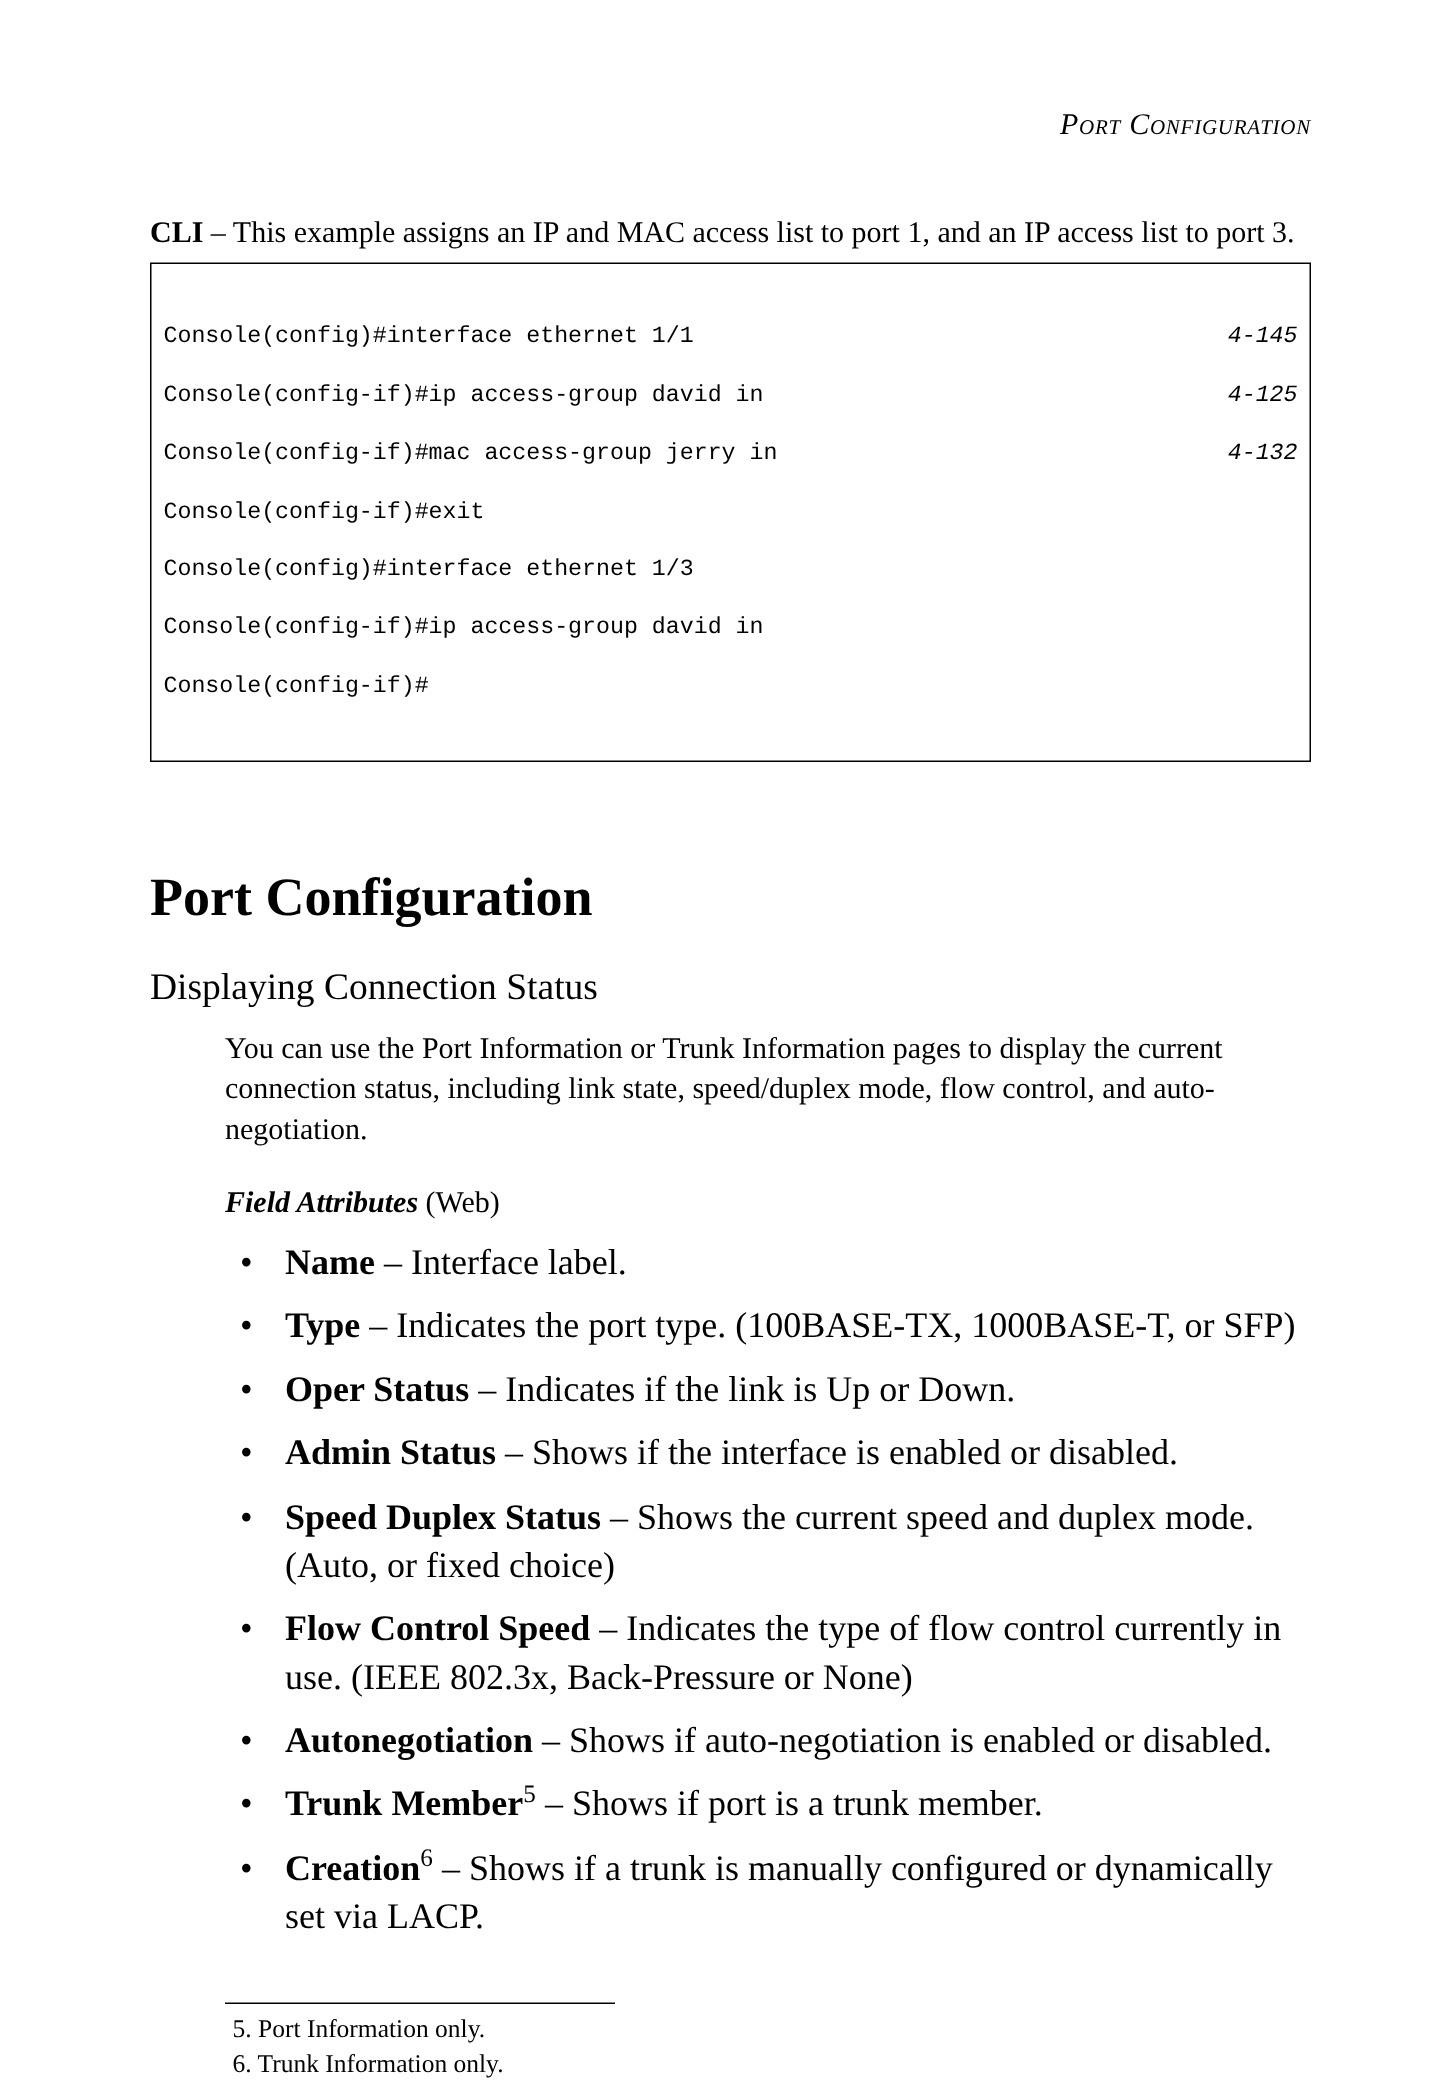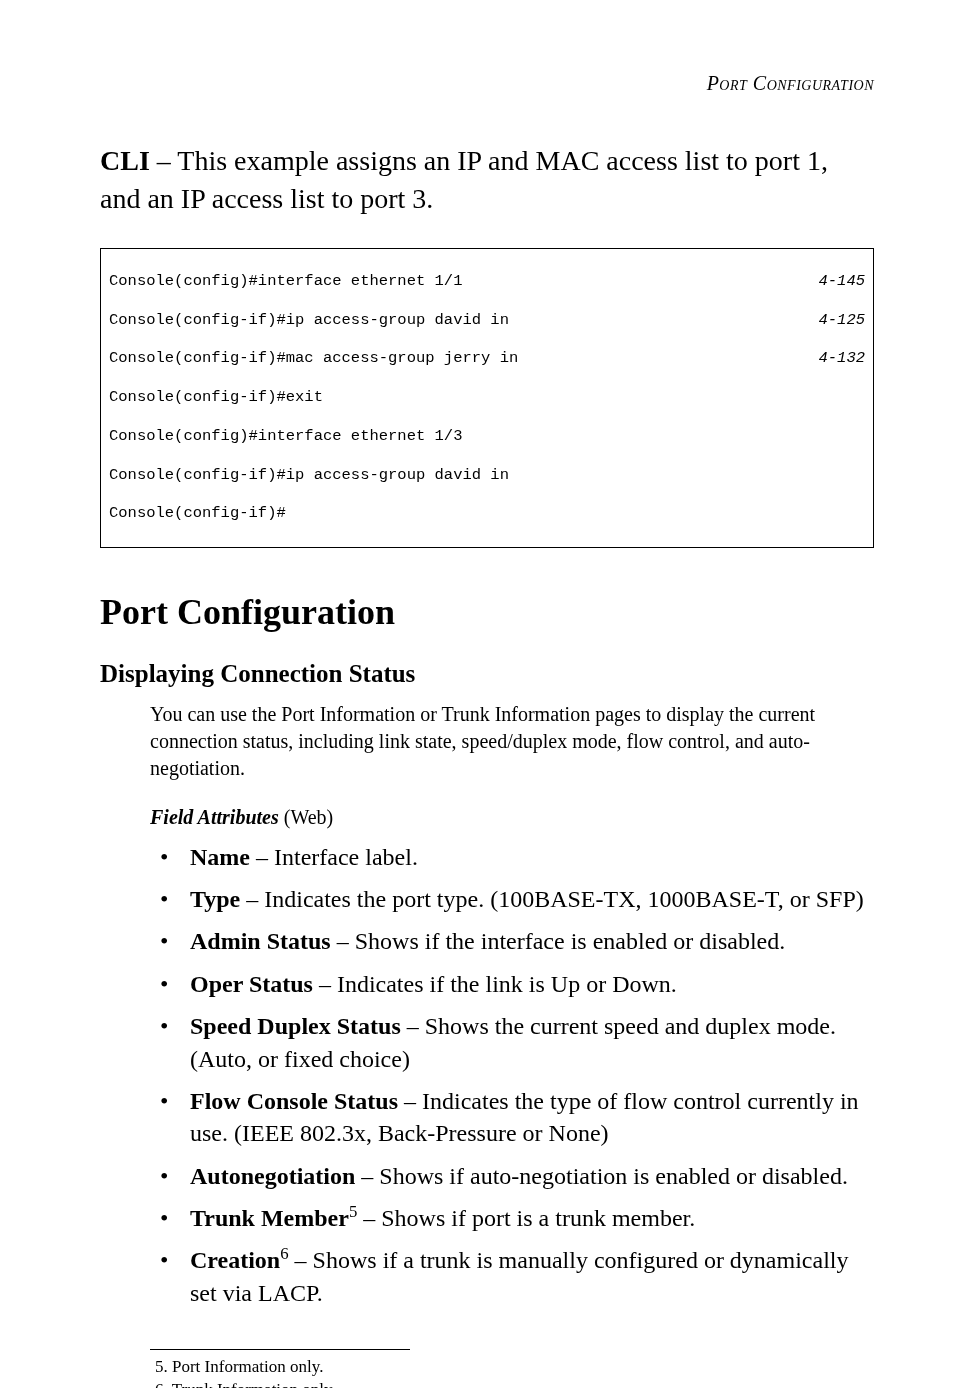--- a/index.html
+++ b/index.html
@@ -16,47 +16,47 @@
   .header-right {
     text-align: right;
     font-style: italic;
     font-variant: small-caps;
     font-size: 20px;
     letter-spacing: 0.5px;
     margin-bottom: 45px;
     font-family: Garamond, Georgia, serif;
   }
   .lead-para {
-    font-size: 28px;
-    margin: 0 0 30px 0;
+    font-size: 20px;
+    margin: 0 0 6px 0;
   }
   .lead-para .bold { font-weight: bold; }
   .code-box {
     border: 1px solid #000;
     font-family: "Courier New", Courier, monospace;
     font-size: 15.5px;
-    padding: 4px 8px;
+    padding: 20px 8px;
     line-height: 1.25;
-    margin-bottom: 40px;
+    margin-bottom: 66px;
     white-space: pre;
     text-align: center;
   }
   .code-row {
     display: flex;
     justify-content: space-between;
   }
   .code-row .ref { font-style: italic; }
   h1.section {
     font-size: 36px;
     font-weight: bold;
     margin: 0 0 20px 0;
   }
   h2.subsection {
     font-size: 25px;
-    font-weight: bold;
+    font-weight: normal;
     margin: 0 0 10px 0;
   }
   .body-para {
     font-size: 20px;
     margin: 0 0 22px 50px;
   }
   .field-attr {
     font-size: 20px;
     margin: 0 0 10px 50px;
   }
@@ -123,24 +123,24 @@
 
 <p class="body-para">You can use the Port Information or Trunk Information pages to display the current connection status, including link state, speed/duplex mode, flow control, and auto-negotiation.</p>
 
 <p class="field-attr">
   <span class="bold">Field Attributes</span><span> (Web)</span>
 </p>
 
 <ul class="bullets">
   <li><span class="bold">Name</span><span> – Interface label.</span></li>
   <li><span class="bold">Type</span><span> – Indicates the port type. (100BASE-TX, 1000BASE-T, or SFP)</span></li>
+  <li><span class="bold">Oper Status</span><span> – Indicates if the link is Up or Down.</span></li>
   <li><span class="bold">Admin Status</span><span> – Shows if the interface is enabled or disabled.</span></li>
-  <li><span class="bold">Oper Status</span><span> – Indicates if the link is Up or Down.</span></li>
   <li><span class="bold">Speed Duplex Status</span><span> – Shows the current speed and duplex mode. (Auto, or fixed choice)</span></li>
-  <li><span class="bold">Flow Console Status</span><span> – Indicates the type of flow control currently in use. (IEEE 802.3x, Back-Pressure or None)</span></li>
+  <li><span class="bold">Flow Control Speed</span><span> – Indicates the type of flow control currently in use. (IEEE 802.3x, Back-Pressure or None)</span></li>
   <li><span class="bold">Autonegotiation</span><span> – Shows if auto-negotiation is enabled or disabled.</span></li>
   <li><span class="bold">Trunk Member</span><sup>5</sup><span> – Shows if port is a trunk member.</span></li>
   <li><span class="bold">Creation</span><sup>6</sup><span> – Shows if a trunk is manually configured or dynamically set via LACP.</span></li>
 </ul>
 
 <hr class="footnotes-rule">
 <div class="footnotes">
   <div>5. Port Information only.</div>
   <div>6. Trunk Information only.</div>
 </div>

